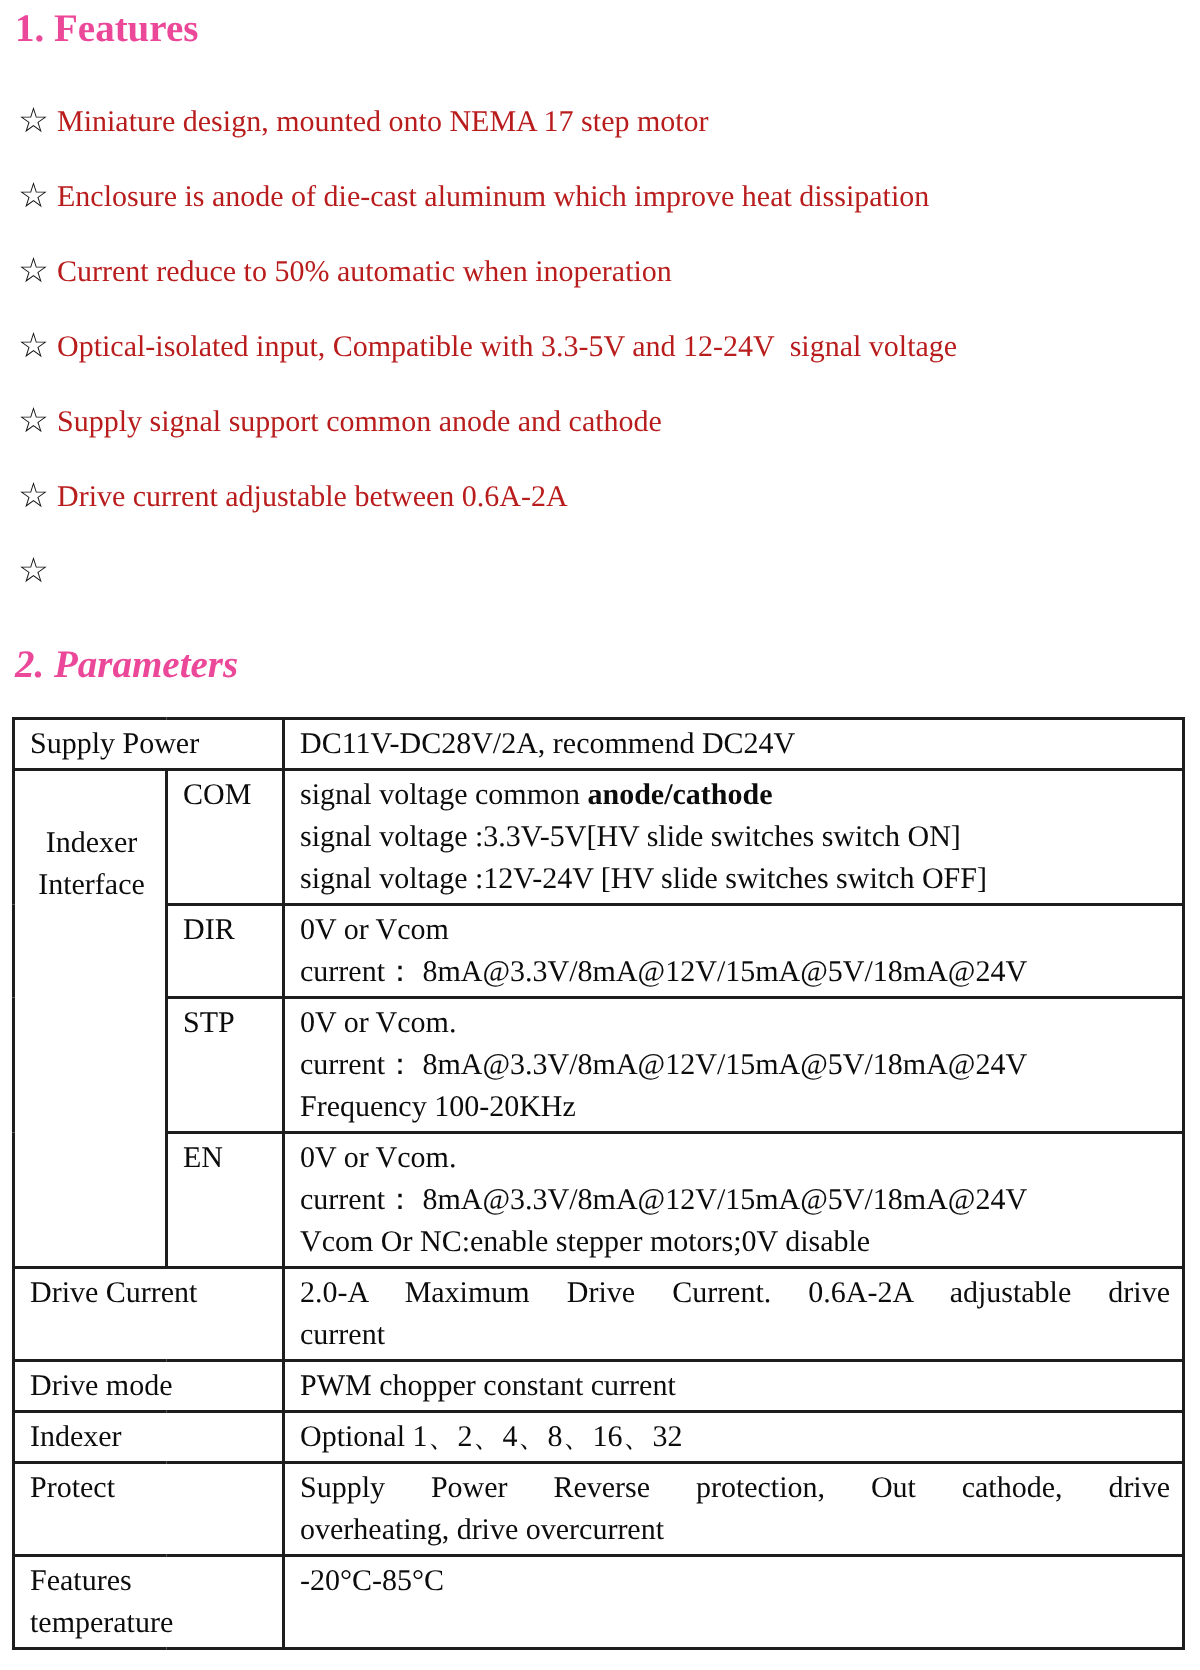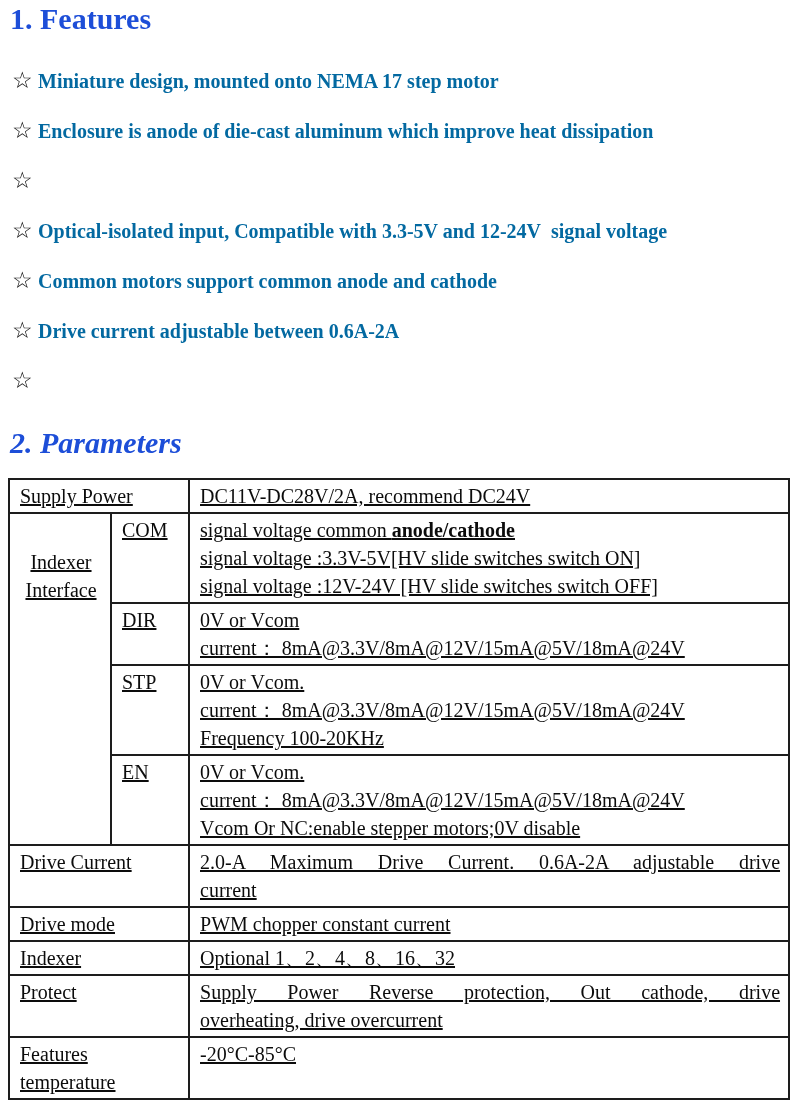--- a/index.html
+++ b/index.html
@@ -13,25 +13,25 @@
     color: #111111;
     font-family: "Liberation Serif", "DejaVu Serif", serif;
     overflow: hidden;
   }
   .page {
     padding: 6px 8px 0 8px;
   }
 
   
   .sec-heading {
-    font-size: 30px;
+    font-size: 26px;
     font-weight: bold;
     line-height: 26px;
     margin: 0 0 0 2px;
-    color: #1d4ed8;
+    color: #ec4899;
   }
   .heading-parameters {
     margin-top: 35px;
     font-style: italic;
   }
 
   
   .features {
     list-style: none;
     margin: 36px 0 0 0;
@@ -47,39 +47,37 @@
   }
   .star {
     font-size: 23px;
     line-height: 26px;
     width: 26px;
     flex: 0 0 26px;
     color: #0f0f0f;
   }
   .feature-text {
     white-space: pre-wrap;
-    color: #0369a1;
-    font-weight: bold;
+    color: #b91c1c;
   }
 
   
   .params-table {
     width: 780px;
     margin-top: 22px;
     border-collapse: collapse;
     table-layout: fixed;
     font-size: 20px;
   }
   .params-table td {
     border: 2px solid #1d1d1d;
     vertical-align: top;
     padding: 2px 8px 2px 10px;
     line-height: 28px;
     color: #0c0c0c;
-    text-decoration: underline;
   }
   td.cell-sublabel {
   }
   td.cell-merged-label {
     padding-top: 34px;
     text-align: center;
   }
   .ln {
     display: block;
     white-space: pre-wrap;
@@ -102,28 +100,29 @@
     <li class="feature-item">
       <span class="star">☆</span>
       <span class="feature-text">Miniature design, mounted onto NEMA 17 step motor</span>
     </li>
     <li class="feature-item">
       <span class="star">☆</span>
       <span class="feature-text">Enclosure is anode of die-cast aluminum which improve heat dissipation</span>
     </li>
     <li class="feature-item">
       <span class="star">☆</span>
+      <span class="feature-text">Current reduce to 50% automatic when inoperation</span>
     </li>
     <li class="feature-item">
       <span class="star">☆</span>
       <span class="feature-text">Optical-isolated input, Compatible with 3.3-5V and 12-24V&nbsp; signal voltage</span>
     </li>
     <li class="feature-item">
       <span class="star">☆</span>
-      <span class="feature-text">Common motors support common anode and cathode</span>
+      <span class="feature-text">Supply signal support common anode and cathode</span>
     </li>
     <li class="feature-item">
       <span class="star">☆</span>
       <span class="feature-text">Drive current adjustable between 0.6A-2A</span>
     </li>
     <li class="feature-item">
       <span class="star">☆</span>
     </li>
   </ul>
 

